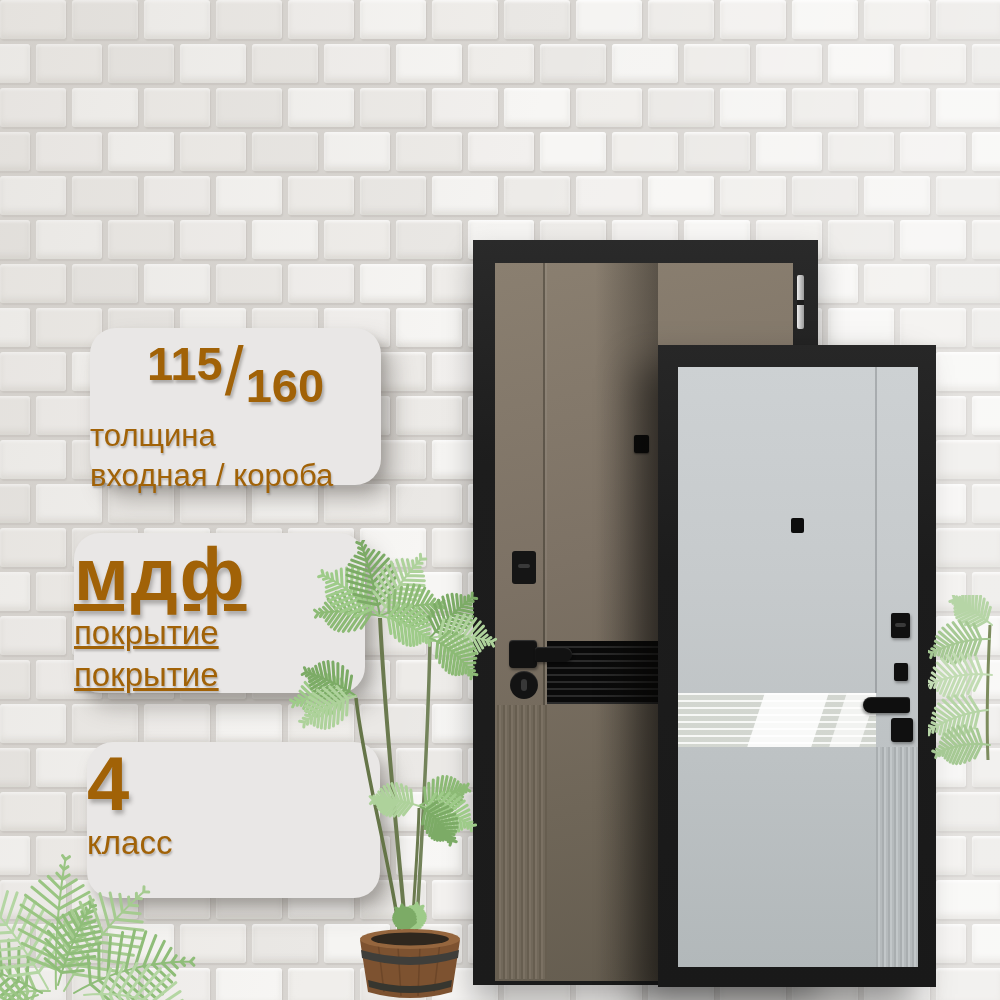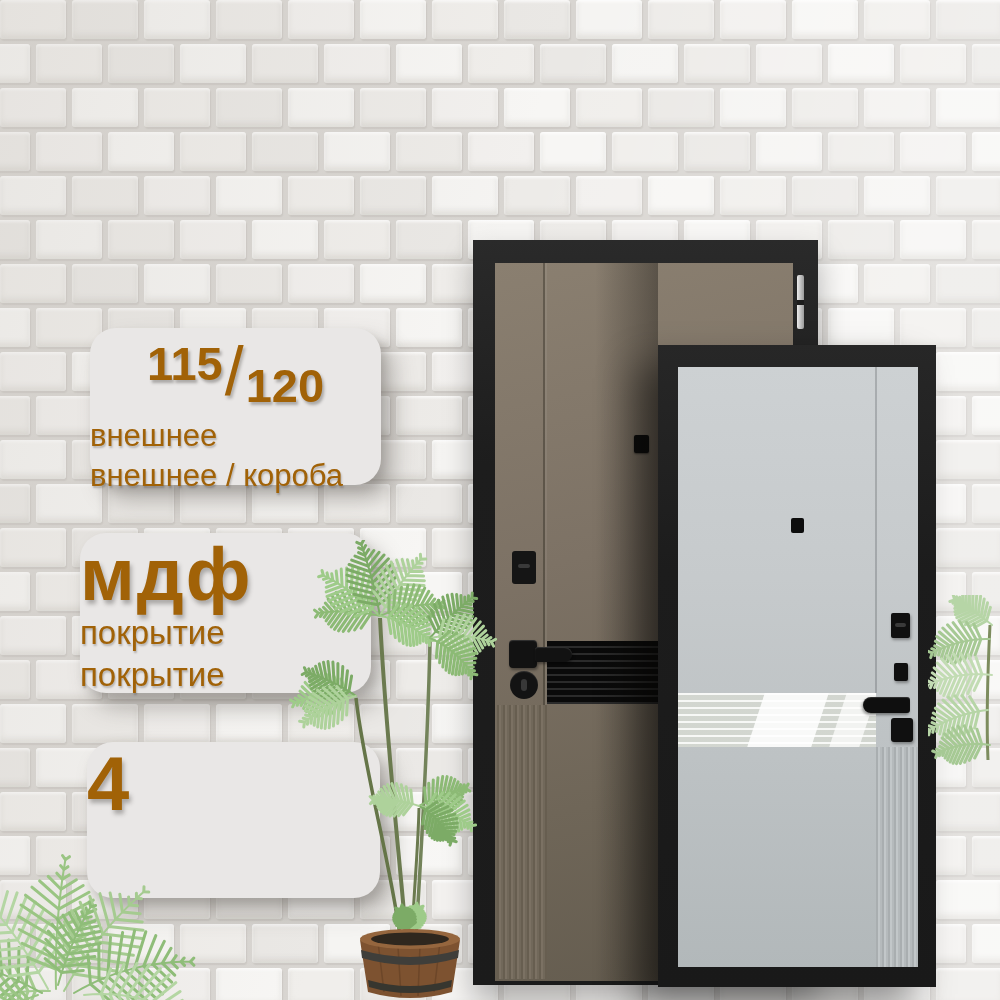--- a/index.html
+++ b/index.html
@@ -23,21 +23,21 @@
   
   .badge{position:absolute;background:var(--badge_bg,#e9e7e6);border-radius:26px;text-align:left;color:#a16207;z-index:2;
     box-shadow:12px 14px 22px rgba(95,90,85,.40), 4px 6px 8px rgba(95,90,85,.18);}
   .badge .caps{font-size:31px;line-height:1.28;font-weight:500;white-space:nowrap;
     text-shadow:1px 2px 2px rgba(60,56,52,.3);}
   .badge-1{left:90px;top:328px;width:291px;height:157px;padding-top:12px;box-sizing:border-box;}
   .bigrow{display:flex;justify-content:center;align-items:flex-start;height:76px;}
   .bigrow .num{font-size:47px;font-weight:700;line-height:1;text-shadow:2px 3px 3px rgba(55,52,48,.35);}
   .bigrow .n2{margin-top:22px;}
   .bigrow .slash{font-size:68px;font-weight:500;line-height:.92;margin:0 2px;text-shadow:2px 3px 3px rgba(55,52,48,.3);}
-  .badge-2{left:80px;top:533px;width:291px;height:160px;padding-top:6px;box-sizing:border-box;}
+  .badge-2{left:74px;top:533px;width:291px;height:160px;padding-top:6px;box-sizing:border-box;text-decoration:underline;}
   .badge-2 .val{font-size:74px;font-weight:700;line-height:.98;letter-spacing:2px;text-shadow:2px 4px 4px rgba(55,52,48,.35);}
   .badge-2 .caps{font-size:33px;}
   .badge-3{left:87px;top:742px;width:293px;height:156px;padding-top:4px;box-sizing:border-box;}
   .badge-3 .val{font-size:76px;font-weight:700;line-height:1;text-shadow:2px 4px 4px rgba(55,52,48,.35);}
   .badge-3 .caps{font-size:33px;}
 
   
   .door{position:absolute;z-index:3;}
   .door-ext{left:473px;top:240px;width:345px;height:745px;
     background:linear-gradient(180deg,#2a2a2a,#1d1d1d 30%,#1b1b1b);
@@ -435,34 +435,35 @@
       <div class="brick" style="left:864px;top:968px;background:#f5f4f2"></div>
       <div class="brick" style="left:936px;top:968px;background:#edebe8"></div>
     </div>
   <div class="wall-light"></div>
 
 
   <div class="badge badge-1">
     <div class="bigrow">
       <span class="num">115</span>
       <span class="slash">/</span>
-      <span class="num n2">120</span>
+      <span class="num n2">160</span>
     </div>
-    <div class="caps">внешнее</div>
-    <div class="caps">внешнее / короба</div>
+    <div class="caps">толщина</div>
+    <div class="caps">входная / короба</div>
   </div>
 
   <div class="badge badge-2">
     <div class="val">мдф</div>
     <div class="caps">покрытие</div>
     <div class="caps">покрытие</div>
   </div>
 
   <div class="badge badge-3">
     <div class="val">4</div>
+    <div class="caps">класс</div>
   </div>
 
   <div class="door door-ext">
     <div class="leaf">
       <div class="seam-ext"></div>
       <div class="insert-ext"></div>
       <div class="flute-ext"></div>
       <div class="peephole-ext"></div>
       <div class="thumbturn-ext"></div>
       <div class="rosette-ext"></div>

